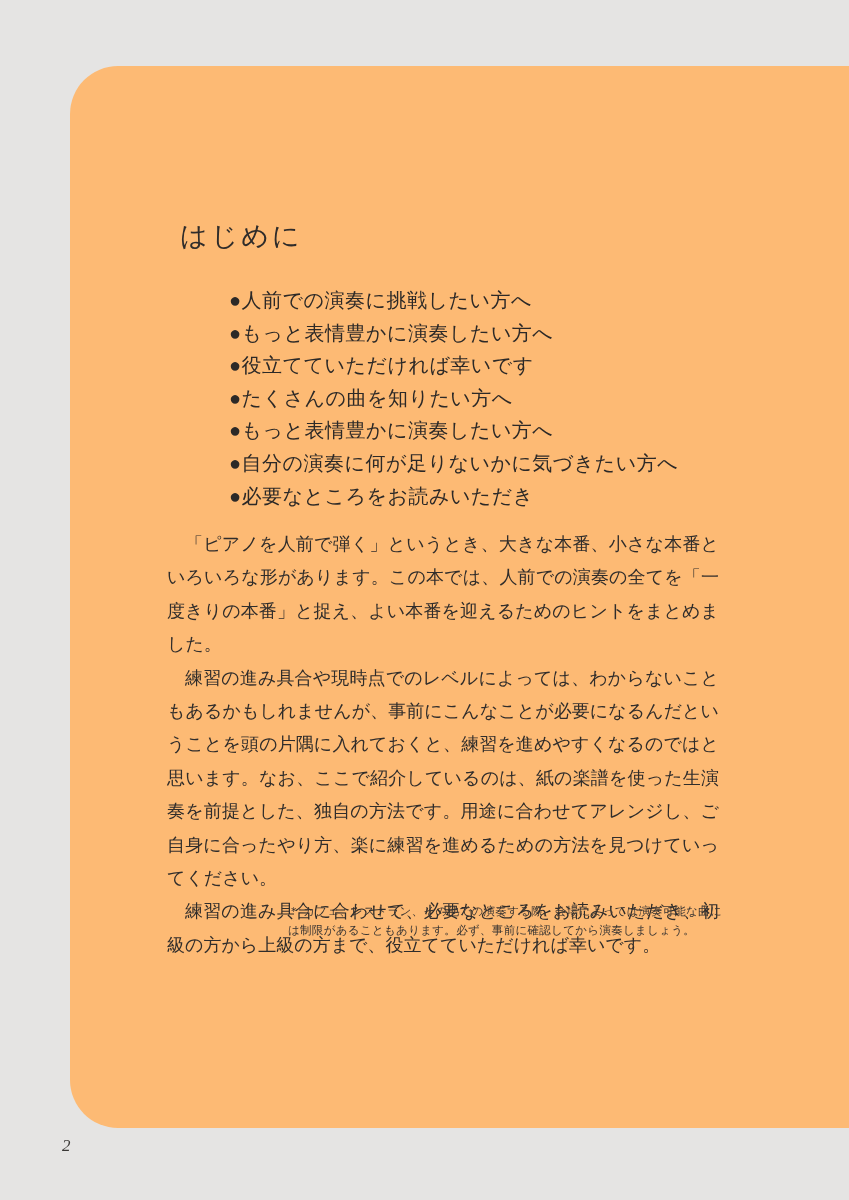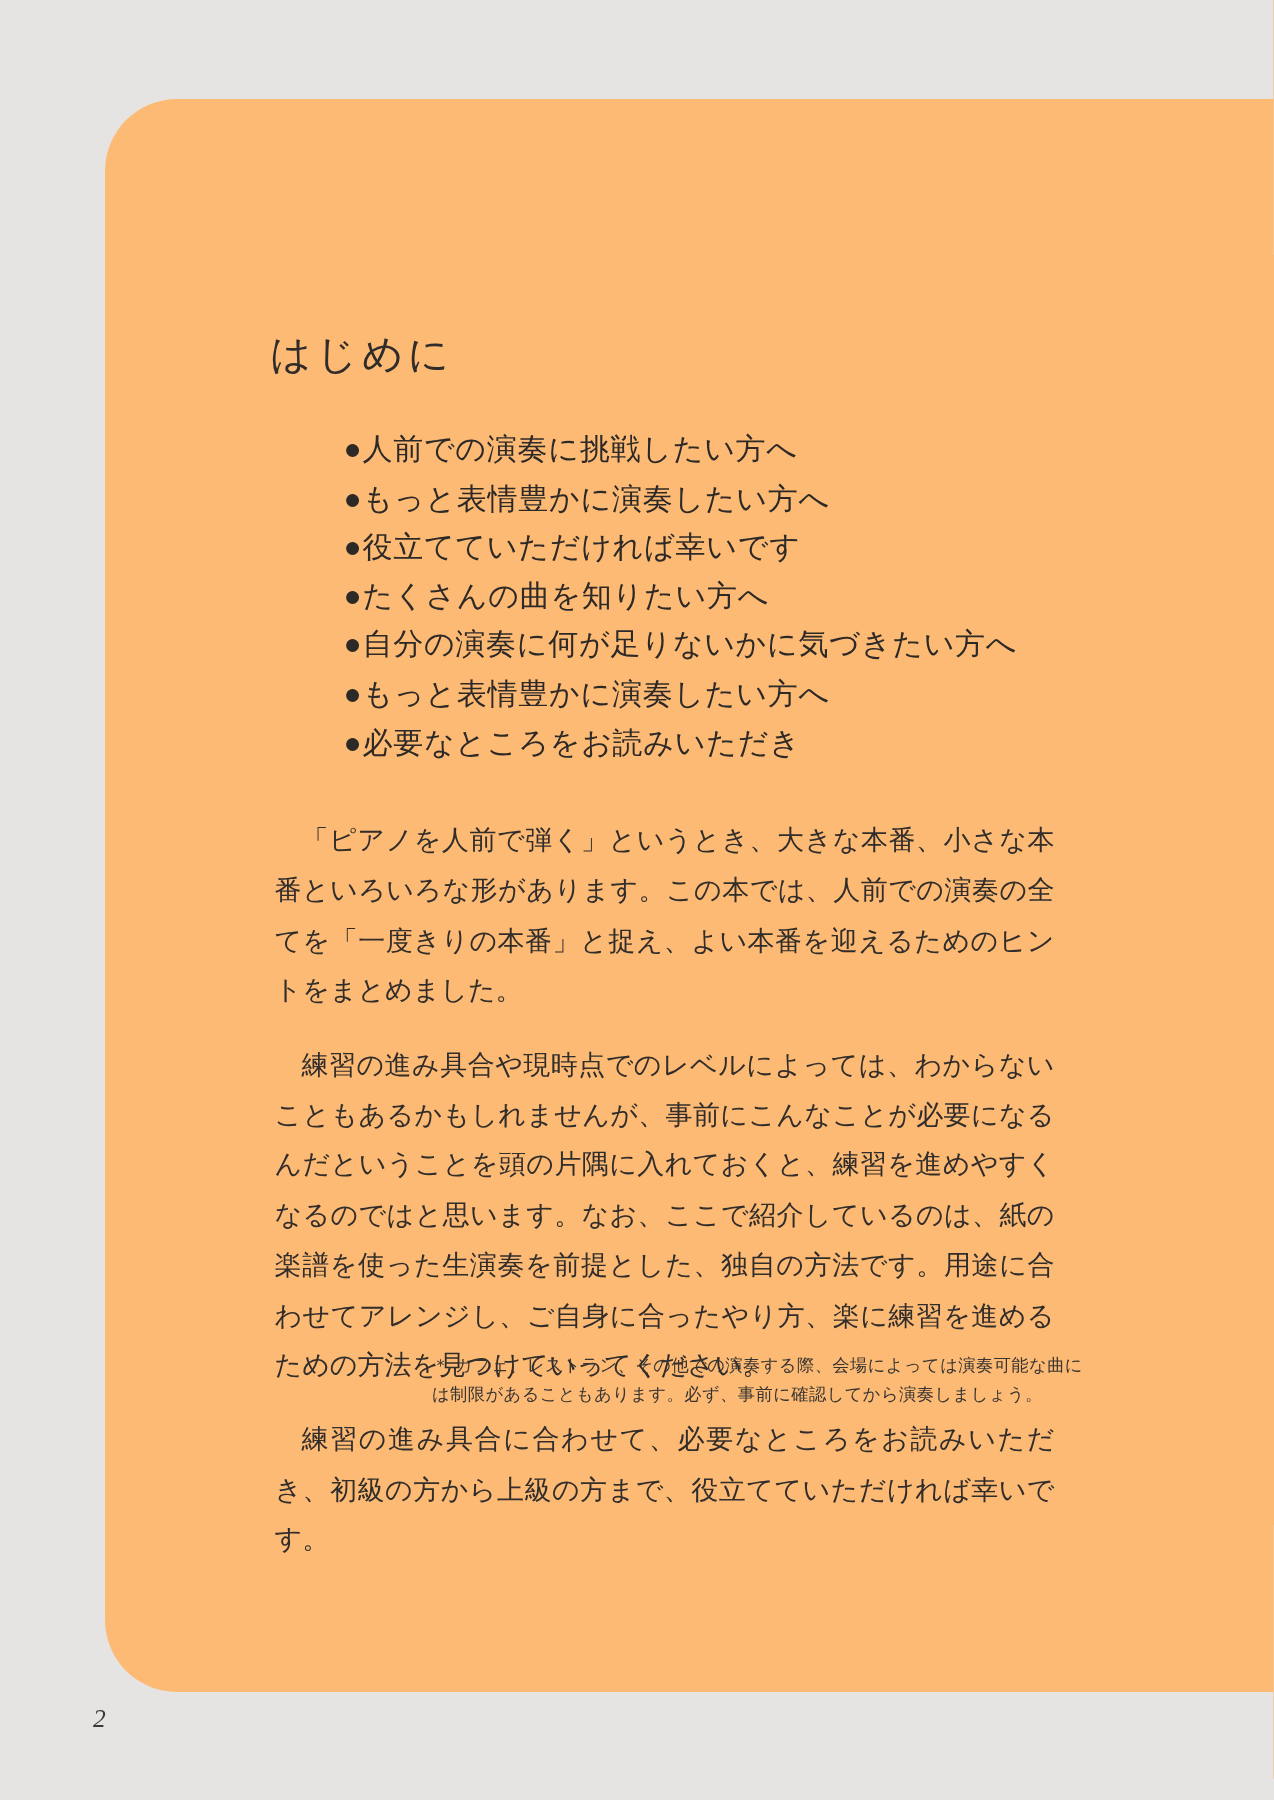--- a/index.html
+++ b/index.html
@@ -54,21 +54,21 @@
     top: 462px;
     width: 552px;
     color: #302d2b;
     font-family: "Liberation Serif", "DejaVu Serif", serif;
     font-size: 18px;
     line-height: 33.4px;
     text-align: justify;
     text-justify: inter-character;
   }
   .body-text p {
-    margin: 16px;
+    margin: 0;
     text-indent: 1em;
     font-family: Liberation Serif, serif;
   }
   .footnote {
     position: absolute;
     left: 218px;
     top: 836px;
     width: 434px;
     font-size: 11.5px;
     line-height: 19px;
@@ -92,22 +92,22 @@
 
 <div class="paper">
 
   <h1 class="page-title">はじめに</h1>
 
   <ul class="bullet-list">
     <li><span>●</span><span>人前での演奏に挑戦したい方へ</span></li>
     <li><span>●</span><span>もっと表情豊かに演奏したい方へ</span></li>
     <li><span>●</span><span>役立てていただければ幸いです</span></li>
     <li><span>●</span><span>たくさんの曲を知りたい方へ</span></li>
+    <li><span>●</span><span>もっと表情豊かに演奏したい方へ</span></li>
     <li><span>●</span><span>自分の演奏に何が足りないかに気づきたい方へ</span></li>
-    <li><span>●</span><span>もっと表情豊かに演奏したい方へ</span></li>
     <li><span>●</span><span>必要なところをお読みいただき</span></li>
   </ul>
 
   <div class="body-text">
     <p>「ピアノを人前で弾く」というとき、大きな本番、小さな本番といろいろな形があります。この本では、人前での演奏の全てを「一度きりの本番」と捉え、よい本番を迎えるためのヒントをまとめました。</p>
     <p>練習の進み具合や現時点でのレベルによっては、わからないこともあるかもしれませんが、事前にこんなことが必要になるんだということを頭の片隅に入れておくと、練習を進めやすくなるのではと思います。なお、ここで紹介しているのは、紙の楽譜を使った生演奏を前提とした、独自の方法です。用途に合わせてアレンジし、ご自身に合ったやり方、楽に練習を進めるための方法を見つけていってください。</p>
     <p>練習の進み具合に合わせて、必要なところをお読みいただき、初級の方から上級の方まで、役立てていただければ幸いです。</p>
   </div>
 
   <div class="footnote">＊ カフェ、レストラン、その他での演奏する際、会場によっては演奏可能な曲には制限があることもあります。必ず、事前に確認してから演奏しましょう。</div>

